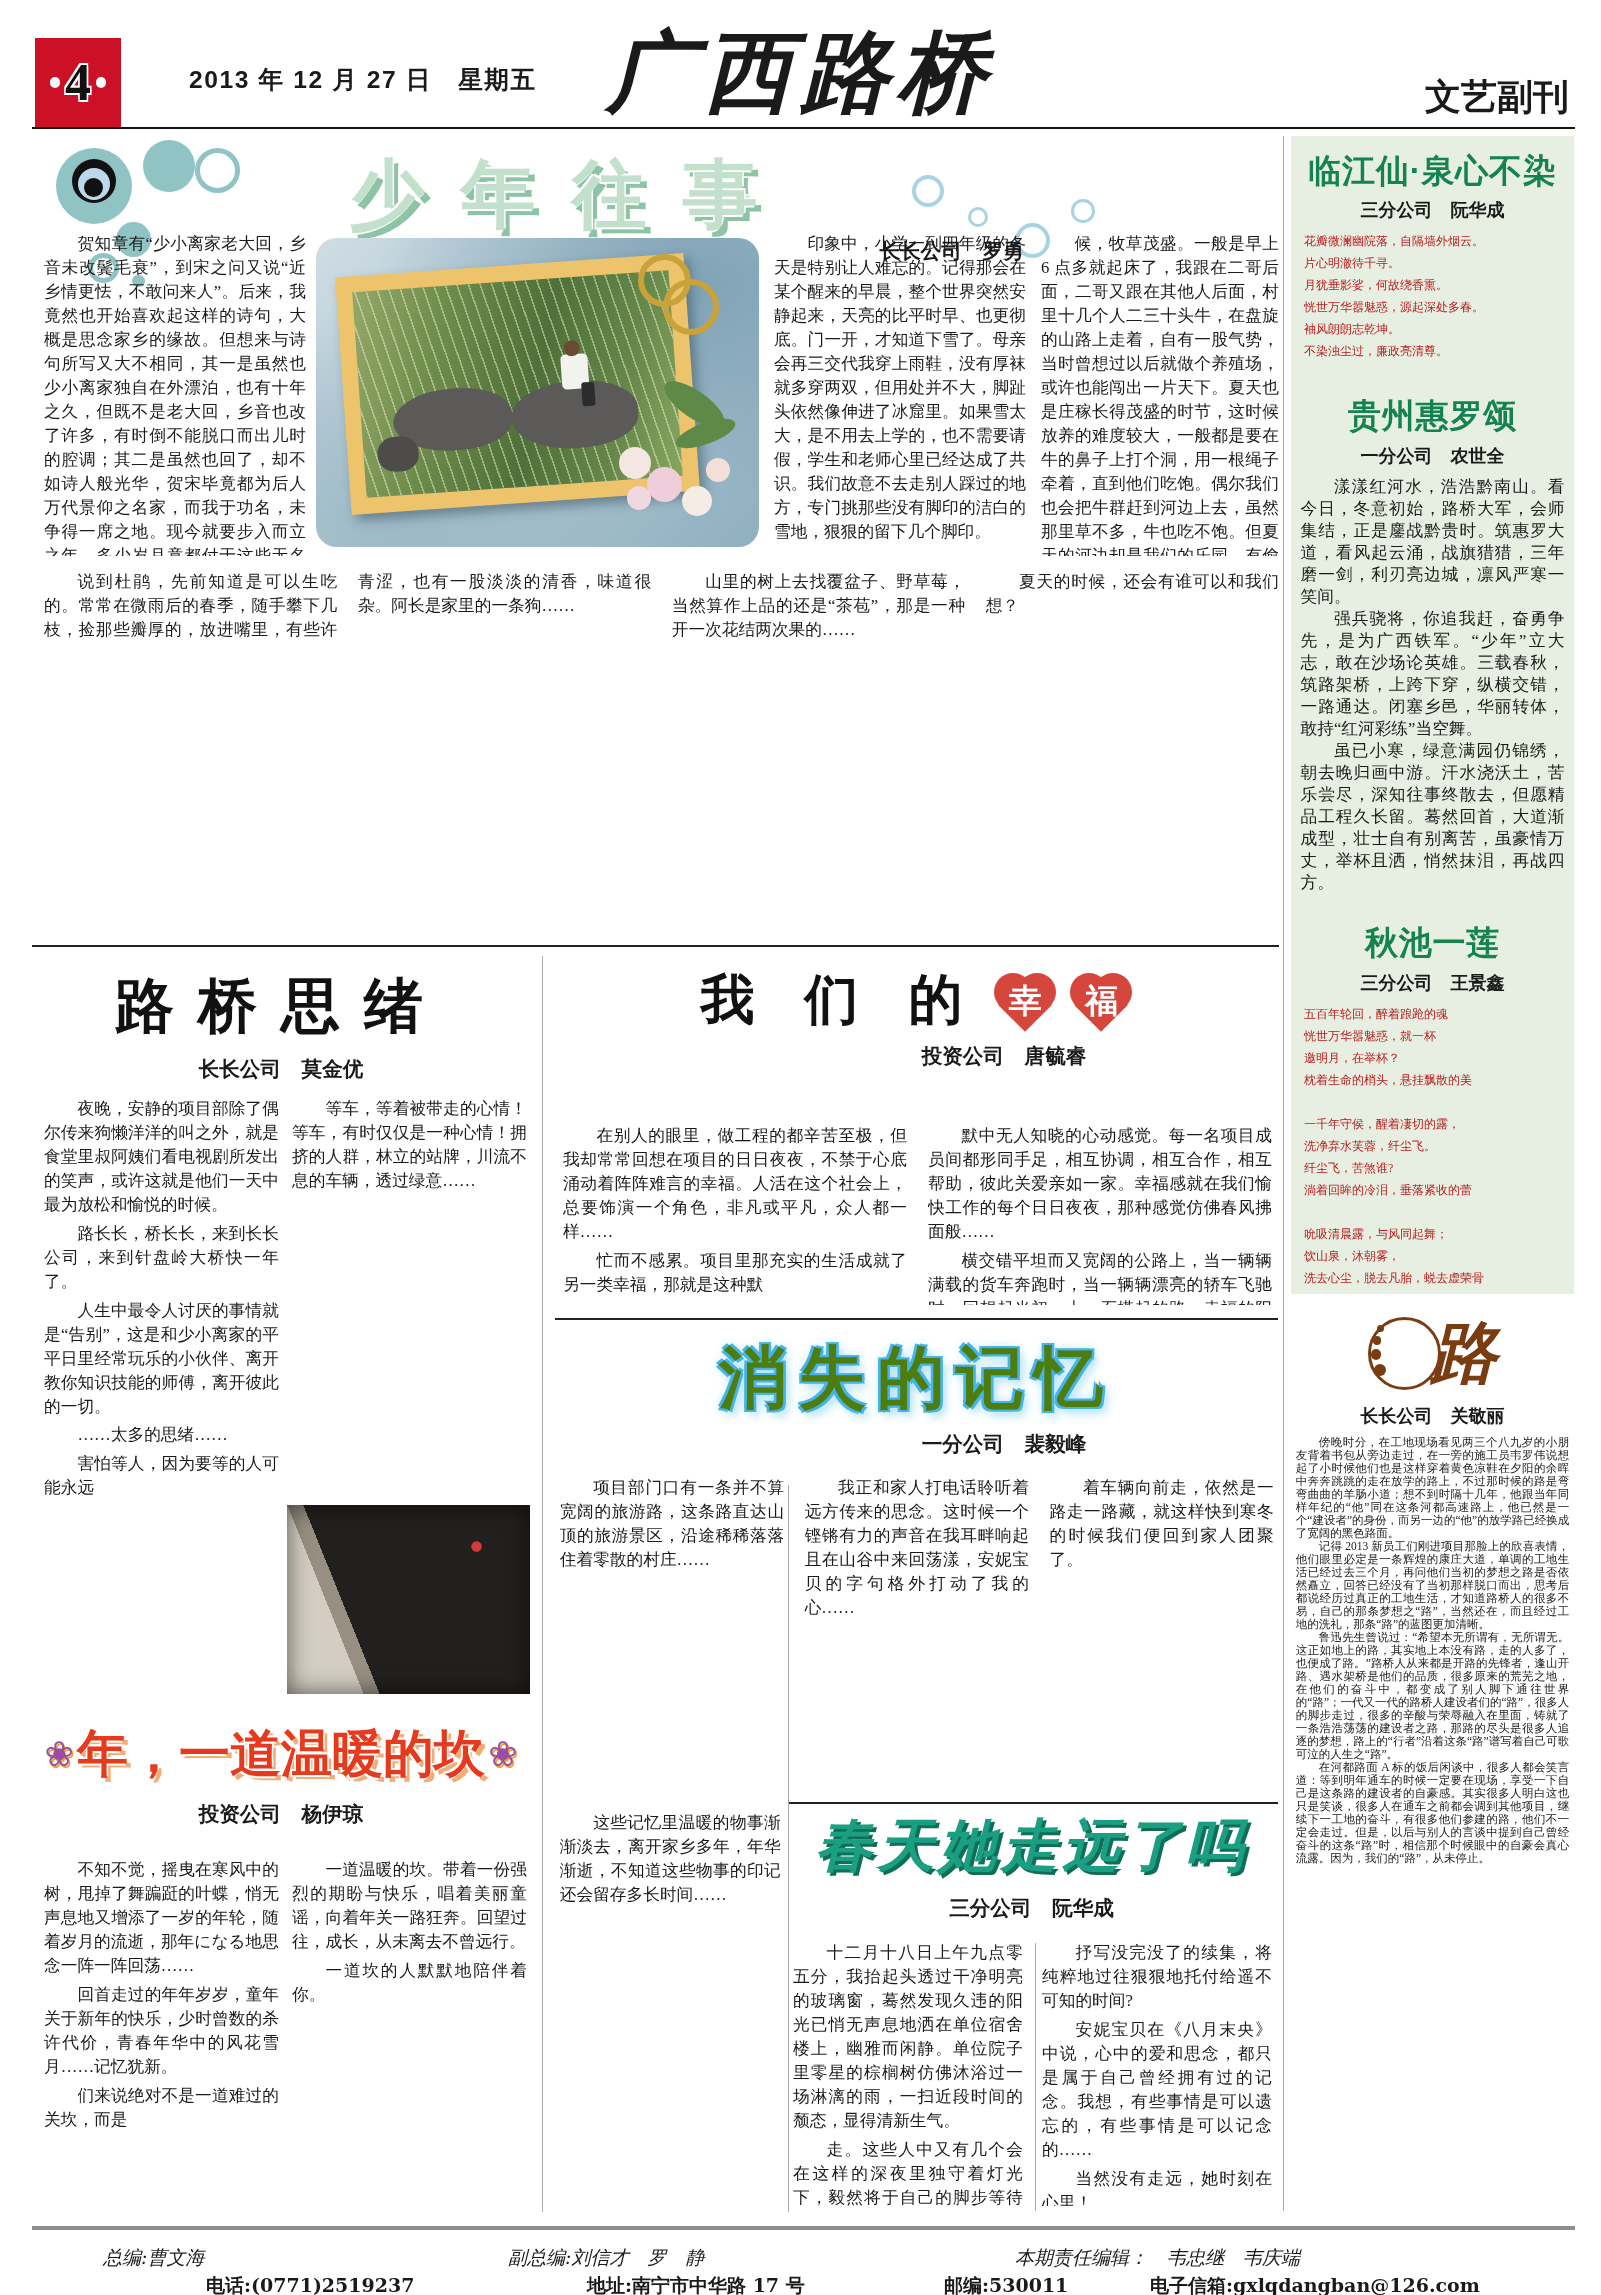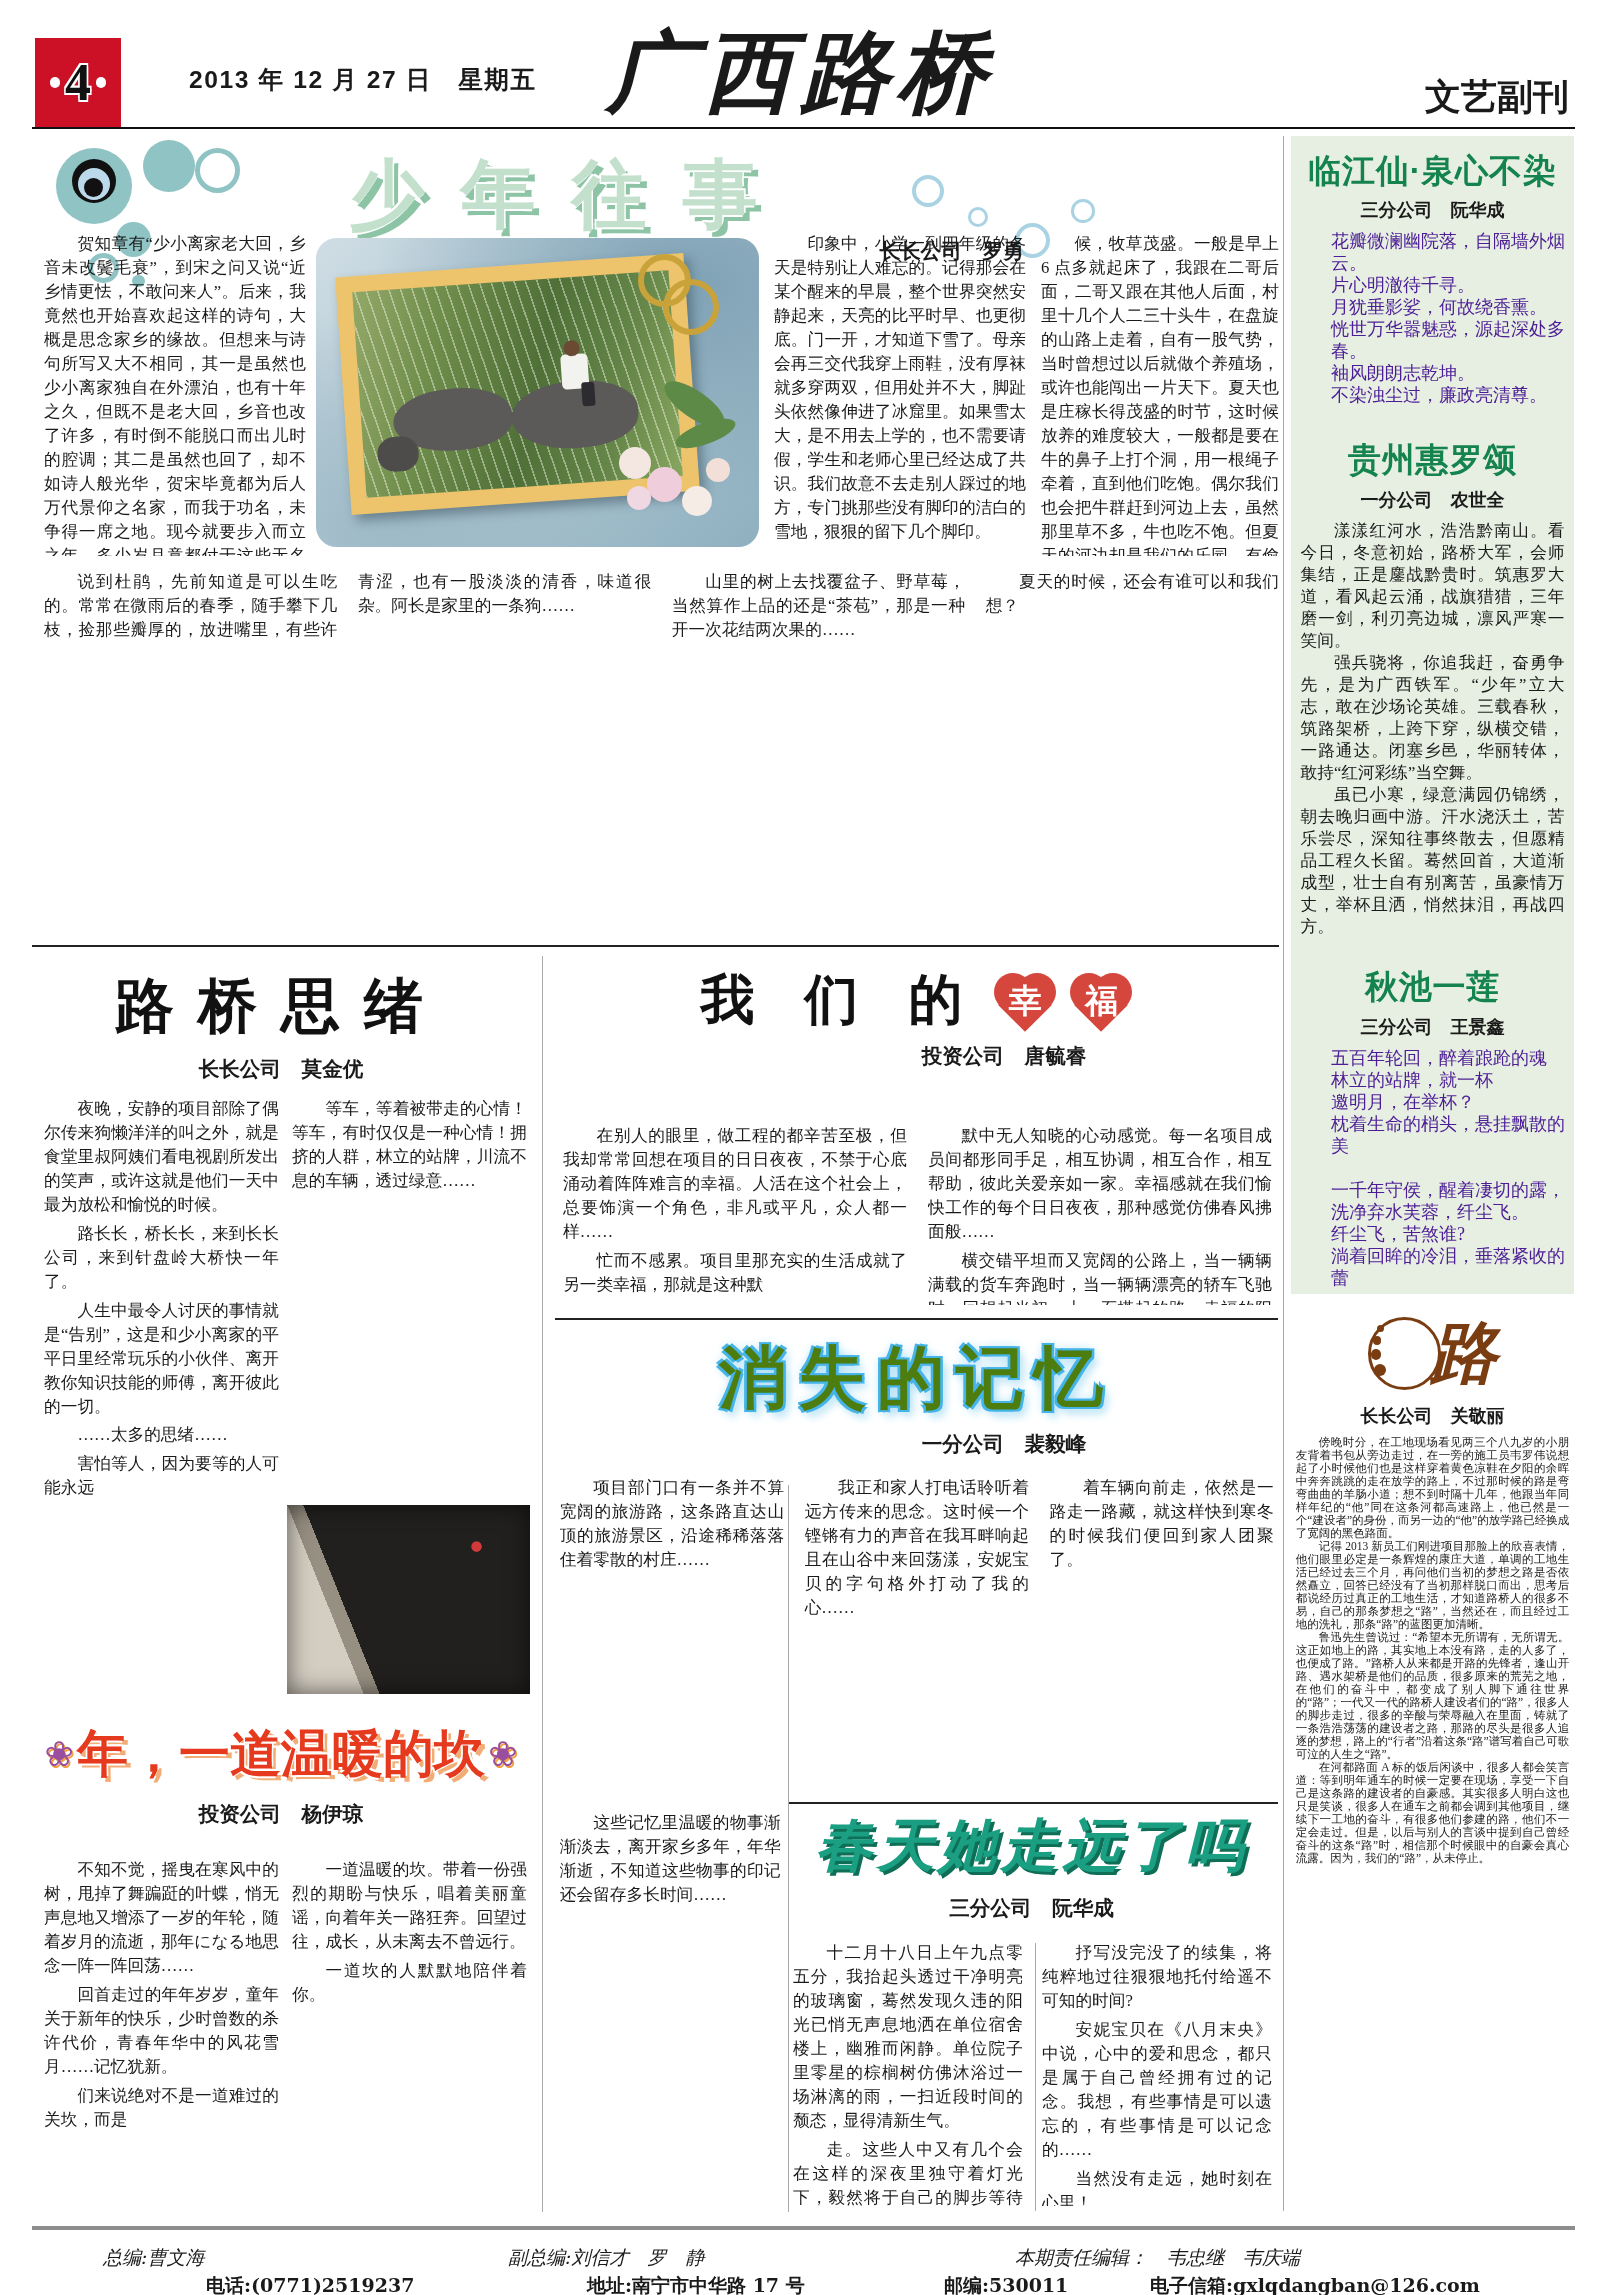--- a/index.html
+++ b/index.html
@@ -90,21 +90,21 @@
   
   .chuntian-title{font-size:57px;font-style:italic;color:#1b9f82;letter-spacing:4.8px;
     text-shadow:3.2px 3.2px 0 #0f6e56;}
 
   
   .side-green{left:1291px;top:136px;width:283px;height:1158px;background:#e7efe2;overflow:hidden;}
   .side-title{font-family:"Liberation Sans","DejaVu Sans",sans-serif;font-weight:bold;
      font-size:33px;color:#15834e;text-align:center;margin:12.7px 0 4.8px 0;letter-spacing:0.8px;}
   .side-byline{text-align:center;font-weight:bold;font-size:18px;margin-bottom:8px;
      font-family:"Liberation Sans","DejaVu Sans",sans-serif;}
-  .poem-lines div{font-size:18px;line-height:22px;padding-left:40px;color:#4c1d95;}
+  .poem-lines div{font-size:12px;line-height:22px;padding-left:13px;color:#b91c1c;}
   .side-paras p{margin:0;text-indent:2em;font-size:16.7px;line-height:22px;padding:0 9.5px;text-align:justify;}
 
   .lu-sec{left:1291px;top:1302px;width:283px;height:912px;background:#fff;overflow:hidden;}
   .lu-icon-row{display:flex;align-items:center;justify-content:center;margin-top:6.3px;}
   .lu-ring{width:67px;height:67px;border:3.2px solid #7a3d12;border-radius:50%;position:relative;}
   .lu-dot{position:absolute;background:#7a3d12;border-radius:50%;}
   .lu-char{font-size:67px;font-weight:900;color:#7a3d12;margin-left:-11px;
      font-family:"DejaVu Serif",serif;font-style:italic;}
   .lu-paras p{margin:0;text-indent:2em;font-size:11.5px;line-height:13px;text-align:justify;padding:0 4.8px;}
   .lu-byline{text-align:center;font-weight:bold;font-size:18px;margin:4.8px 0 8px 0;
@@ -331,21 +331,21 @@
         </div>
     </div>
 
     <div>
       <div class="side-title" style="margin-top:27px;">秋池一莲</div>
       <div class="side-byline">
         <span>三分公司</span>　<span>王景鑫</span>
       </div>
       <div class="poem-lines">
           <div>五百年轮回，醉着踉跄的魂</div>
-          <div>林立的站牌，就一杯</div>
+          <div>恍世万华嚣魅惑，就一杯</div>
           <div>邀明月，在举杯？</div>
           <div>枕着生命的梢头，悬挂飘散的美</div>
           <div>&nbsp;</div>
           <div>一千年守侯，醒着凄切的露，</div>
           <div>洗净弃水芙蓉，纤尘飞。</div>
           <div>纤尘飞，苦煞谁?</div>
           <div>淌着回眸的冷泪，垂落紧收的蕾</div>
           <div>&nbsp;</div>
           <div>吮吸清晨露，与风同起舞；</div>
           <div>饮山泉，沐朝雾，</div>

